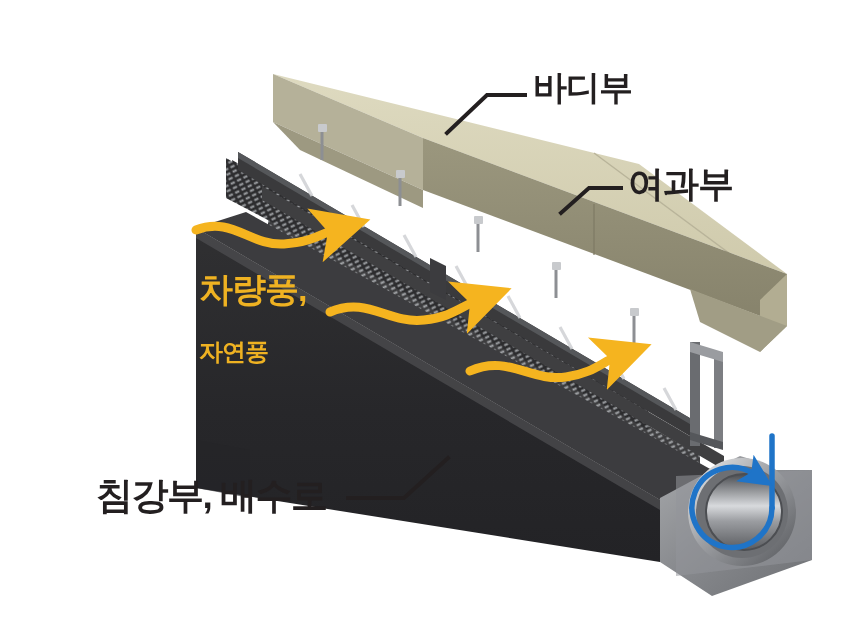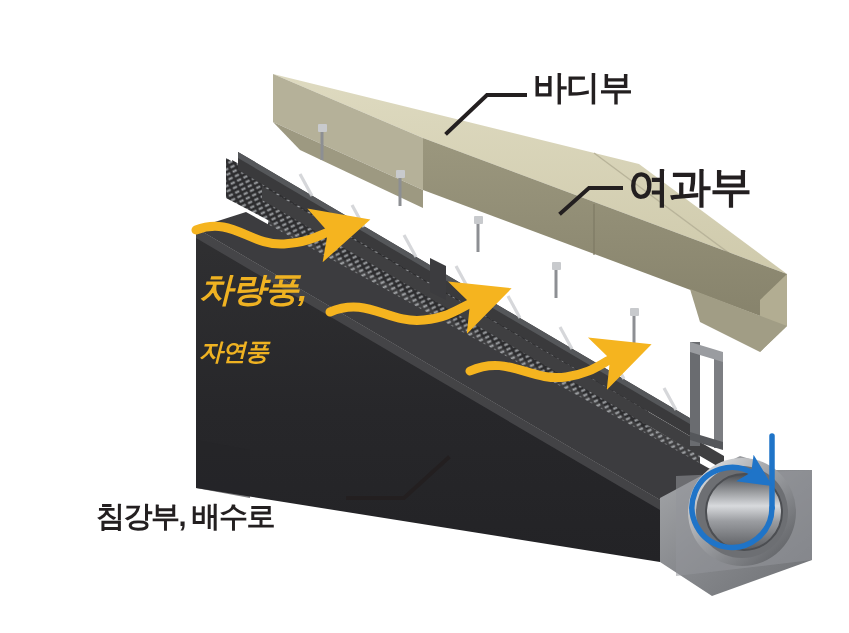--- a/index.html
+++ b/index.html
@@ -2,24 +2,24 @@
 <html><head>
 <meta charset="utf-8">
 <style>
   html,body{margin:0;padding:0;background:#ffffff;}
   body{width:849px;height:633px;overflow:hidden;
        font-family:"Liberation Sans","DejaVu Sans",sans-serif;}
   #stage{position:relative;width:849px;height:512px;background:#ffffff;}
   #scene{position:absolute;inset:0;}
   .lbl{position:absolute;white-space:nowrap;font-weight:700;line-height:1;}
   .lbl-dark{color:#231f20;}
-  .lbl-gold{color:#efb222;font-style:italic;}
+  .lbl-gold{color:#efb222;}
   #lbl-body{left:533px;top:70px;font-size:34px;letter-spacing:-1px;}
-  #lbl-filter{left:628px;top:166px;font-size:42px;letter-spacing:-1px;}
-  #lbl-sed{left:96px;top:502px;font-size:29px;letter-spacing:-1.5px;text-align:right;}
+  #lbl-filter{left:628px;top:166px;font-size:36px;letter-spacing:-1px;}
+  #lbl-sed{left:96px;top:477px;font-size:37px;letter-spacing:-1.5px;text-align:right;}
   #lbl-wind1{left:199px;top:272px;font-size:34px;letter-spacing:-1px;}
   #lbl-wind2{left:199px;top:340px;font-size:24px;letter-spacing:-1px;}
 </style>
 </head>
 <body>
 
 <div id="stage">
 
   <svg id="scene" viewBox="0 0 849 633">
     <defs>

